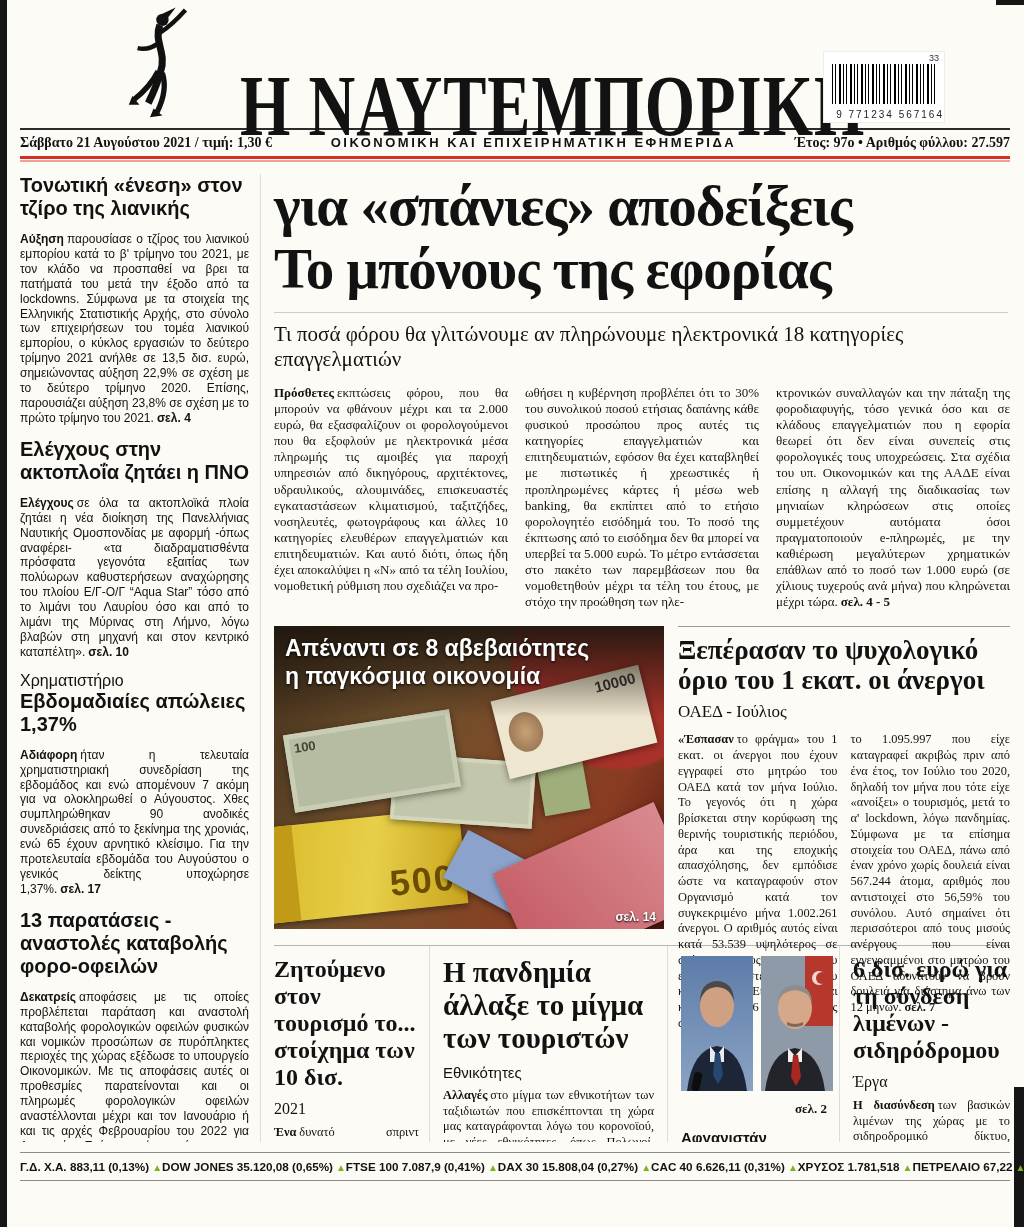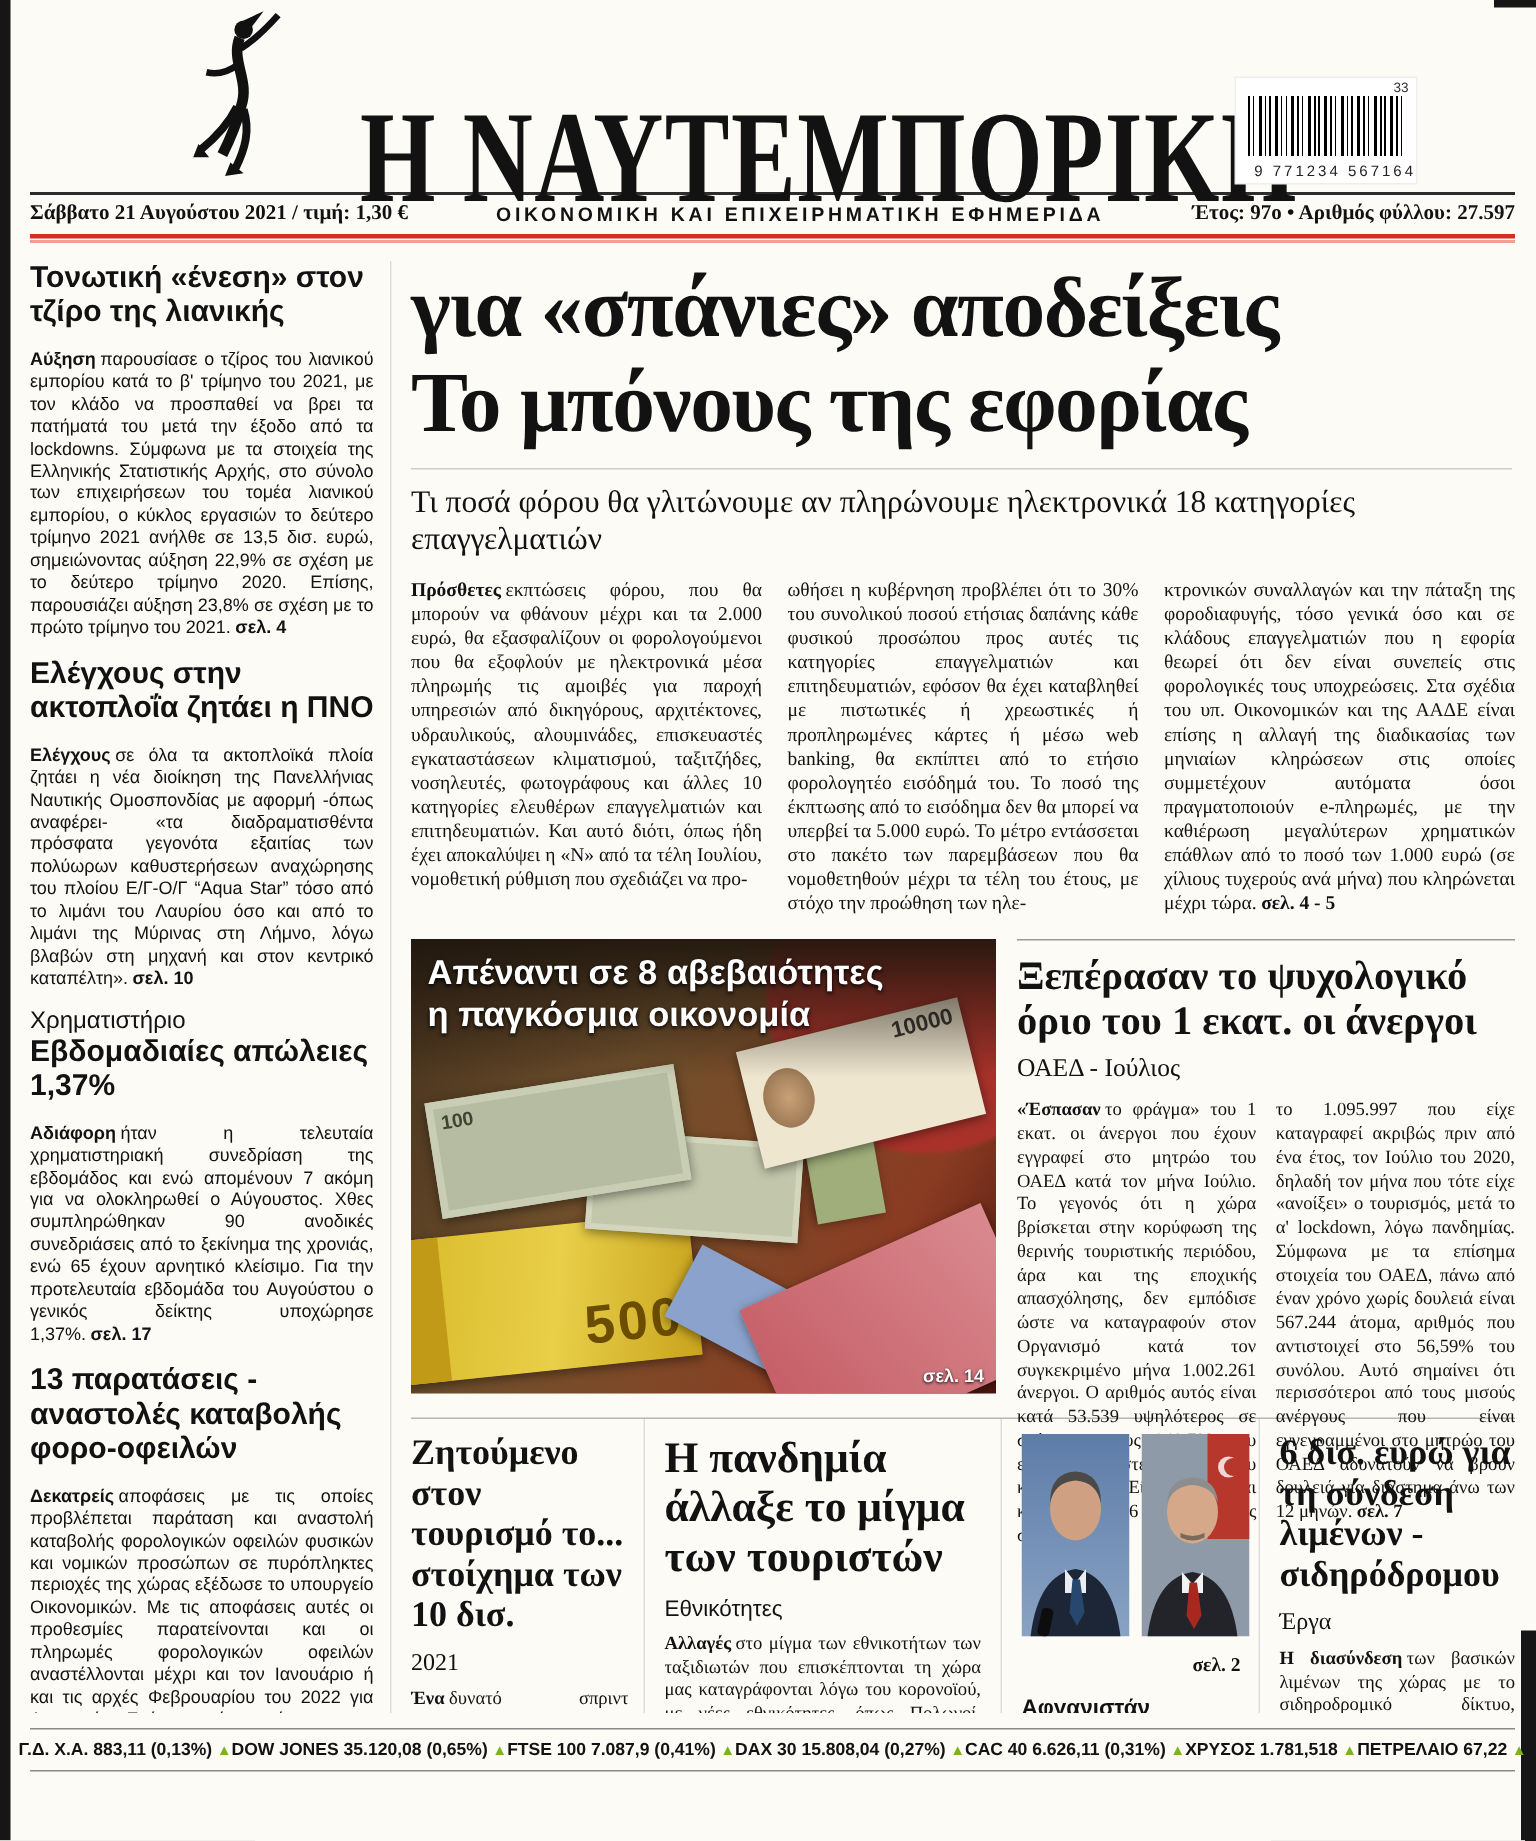--- a/index.html
+++ b/index.html
@@ -95,21 +95,21 @@
   .b4 .b-t{font-size:24px;line-height:27px}
   .b-k{font-size:15px;margin:9px 0 7px}
   .b1 .b-k,.b4 .b-k{font-family:"Liberation Serif","DejaVu Serif",serif;font-size:16px}
   .b3 .b-k{font-weight:bold;margin:0 0 10px}
   .b-b{font-family:"Liberation Serif","DejaVu Serif",serif;font-size:12.4px;line-height:15.4px;text-align:justify}
   .b3-photos{display:flex;gap:8px}
   .b3-page{text-align:right;font-family:"Liberation Serif","DejaVu Serif",serif;font-weight:bold;font-size:13px;margin:6px 2px 12px 0}
 
   
   .ticker{position:absolute;left:20px;right:14px;top:1152px;height:27px;border-top:1px solid #8a8a8a;
-          border-bottom:1px solid #8a8a8a;display:flex;align-items:center;justify-content:center;
+          border-bottom:1px solid #8a8a8a;display:flex;align-items:center;justify-content:flex-start;
           font-size:11.7px;font-weight:bold;white-space:nowrap}
   .tick .up{color:#7db41e;font-size:10px;margin-left:3px}
 </style>
 </head>
 <body>
 
 <div class="page">
   <div class="edge-l"></div>
   <div class="edge-tr"></div>
   <div class="edge-br"></div>

